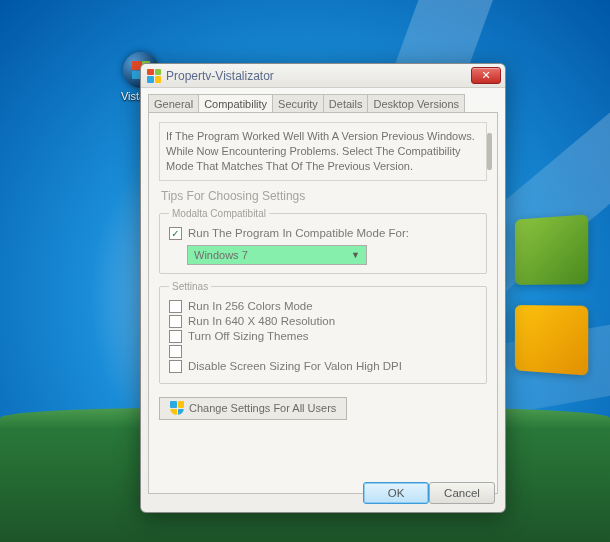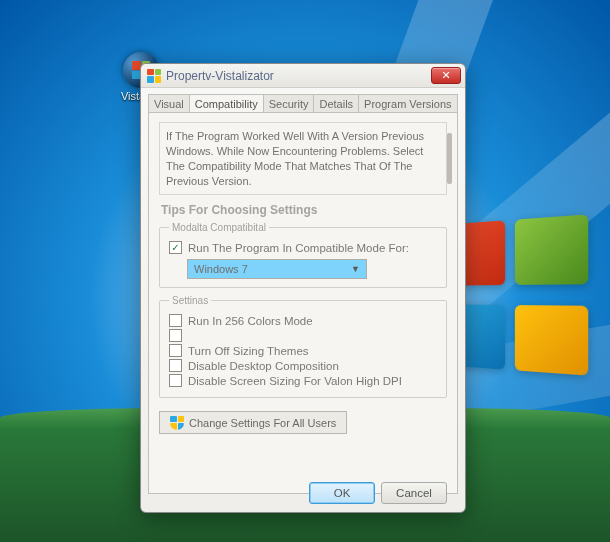--- a/index.html
+++ b/index.html
@@ -26,21 +26,21 @@
     .desk-icon { position: absolute; left: 118px; top: 52px; width: 46px; text-align: center; }
     .desk-icon .orb { width: 36px; height: 36px; margin: 0 auto; border-radius: 50%;
       background: radial-gradient(circle at 30% 30%, #5a9fd8, #0a3e6d 70%); position: relative;
       box-shadow: 0 0 6px rgba(0,0,0,.45); }
     .orb-flag { position: absolute; width: 18px; height: 18px; top: 9px; left: 9px;
       display: grid; grid-template: 1fr 1fr / 1fr 1fr; gap: 1px; }
     .of{border-radius:1px;} .of.r{background:#e84b28;} .of.g{background:#8cc540;}
     .of.b{background:#2baae2;} .of.y{background:#ffc20e;}
     .desk-label { color: #fff; font-size: 11px; text-shadow: 0 1px 2px #000; margin-top: 2px; }
 
-    .dialog { position: absolute; left: 140px; top: 63px; width: 326px; height: 450px;
+    .dialog { position: absolute; left: 140px; top: 63px; width: 366px; height: 450px;
       background: linear-gradient(to bottom, #f8f8f6 0%, #efeeea 100%);
       border: 1px solid #8a8a8a; border-radius: 6px; box-shadow: 0 5px 24px rgba(0,0,0,.4); }
     .titlebar { height: 24px; display: flex; align-items: center; padding: 0 4px 0 6px;
       background: linear-gradient(to bottom, #f4f4f2, #e6e5e0); border-bottom: 1px solid #cfcec9;
       border-radius: 6px 6px 0 0; }
     .t-icon { width: 14px; height: 14px; margin-right: 5px; display: grid;
       grid-template: 1fr 1fr / 1fr 1fr; gap: 1px; }
     .t-title { font-size: 12px; color: #5a6a8a; flex: 1; }
     .close-btn { width: 30px; height: 17px; border-radius: 3px;
       background: linear-gradient(to bottom, #e9706a, #c42c24);
@@ -51,41 +51,41 @@
     .tab { padding: 3px 5px 2px; border: 1px solid #c0bfb9; background: #e7e6e1;
       border-bottom: none; margin-right: -1px; cursor: pointer; }
     .tab.active { background: #f6f5f1; color: #545452; position: relative; z-index: 1; }
     .tab-body { margin: 0 7px 7px 7px; border: 1px solid #c0bfb9; background: #f6f5f1;
       padding: 9px 10px 0; height: 382px; }
 
     .info-box { border: 1px solid #d6d5cf; padding: 6px; font-size: 11px; color: #727270;
       line-height: 1.35; position: relative; }
     .info-box::after { content: ""; position: absolute; right: -6px; top: 10px; bottom: 10px;
       width: 5px; background: #bdbbb4; border-radius: 2px; }
-    .tips { font-size: 12px; color: #a5a4a0; margin: 8px 0 5px 2px; font-weight: bold; }
+    .tips { font-size: 12px; color: #a5a4a0; margin: 8px 0 5px 2px; }
 
     fieldset { border: 1px solid #d0cfc9; border-radius: 2px; margin-bottom: 7px;
       padding: 6px 9px 8px; font-size: 11px; color: #8a8985; }
     legend { font-size: 10px; color: #a2a19c; padding: 0 3px; }
     .row { display: flex; align-items: center; color: #7a7976; margin: 2px 0; font-size: 11.5px; }
     .cb { width: 13px; height: 13px; border: 1px solid #8c8b86; background: #fff; margin-right: 6px;
       display: inline-flex; align-items: center; justify-content: center; font-size: 10px;
       color: #2a7a3a; cursor: pointer; flex-shrink: 0; }
-    .dd { width: 180px; height: 20px; border: 1px solid #aeada7; background: #7dd3fc;
+    .dd { width: 180px; height: 20px; border: 1px solid #aeada7; background: #86efac;
       margin: 5px 0 0 18px; display: flex; align-items: center; padding: 0 6px; font-size: 11px;
       color: #716f6b; justify-content: space-between; cursor: pointer; }
     .dd-arr { font-size: 9px; color: #5a5954; }
 
     .all-users { margin-top: 6px; border: 1px solid #b8b7b1; background: #eceae5;
       height: 23px; display: inline-flex; align-items: center; padding: 0 10px; font-size: 11px;
       color: #6a6965; cursor: pointer; }
     .shield { width: 14px; height: 14px; margin-right: 5px; display: grid;
       grid-template: 1fr 1fr / 1fr 1fr; gap: 1px; border-radius: 0 0 50% 50%; overflow: hidden; }
 
-    .btn-row { position: absolute; bottom: 8px; right: 18px; display: flex; gap: 6px; }
+    .btn-row { position: absolute; bottom: 8px; right: 10px; display: flex; }
     .btn { min-width: 66px; height: 22px; border: 1px solid #aaa; font-size: 11.5px; color: #555;
       display: flex; align-items: center; justify-content: center; cursor: pointer;
       background: linear-gradient(to bottom, #f5f5f0, #e0dfda); border-radius: 3px; }
     .btn.primary { border-color: #3c9bd8;
       background: linear-gradient(to bottom, #e3f3fe, #bce2f9);
       box-shadow: 0 0 0 1px #8fcaf0 inset; }
   </style>
 </head>
 <body>
 
@@ -125,25 +125,25 @@
         <span class="of b"></span>
         <span class="of y"></span>
     </span>
     <span class="t-title">Propertv-Vistalizator</span>
     <span class="close-btn">
       <span>✕</span>
     </span>
   </div>
 
   <div class="tabs">
-    <div class="tab">Visual</div>
+    <div class="tab">General</div>
     <div class="tab active">Compatibility</div>
     <div class="tab">Security</div>
     <div class="tab">Details</div>
-    <div class="tab">Program Versions</div>
+    <div class="tab">Desktop Versions</div>
   </div>
 
   <div class="tab-body">
     <div class="info-box">If The Program Worked Well With A Version Previous Windows. While Now Encountering Problems. Select The Compatibility Mode That Matches That Of The Previous Version.</div>
     <div class="tips">Tips For Choosing Settings</div>
 
     <fieldset>
       <legend>Modalta Compatibital</legend>
       <div class="row">
         <span class="cb">✓</span>
@@ -156,28 +156,28 @@
     </fieldset>
 
     <fieldset>
       <legend>Settinas</legend>
       <div class="row">
           <span class="cb"></span>
         <span>Run In 256 Colors Mode</span>
         </div>
       <div class="row">
           <span class="cb"></span>
+        <span>Run In 640 X 480 Resolution</span>
         </div>
       <div class="row">
           <span class="cb"></span>
         <span>Turn Off Sizing Themes</span>
         </div>
       <div class="row">
           <span class="cb"></span>
-        <span>Disable Desktop Composition</span>
         </div>
       <div class="row">
           <span class="cb"></span>
         <span>Disable Screen Sizing For Valon High DPI</span>
         </div>
     </fieldset>
 
 
     <div class="all-users">
       <span class="shield">

